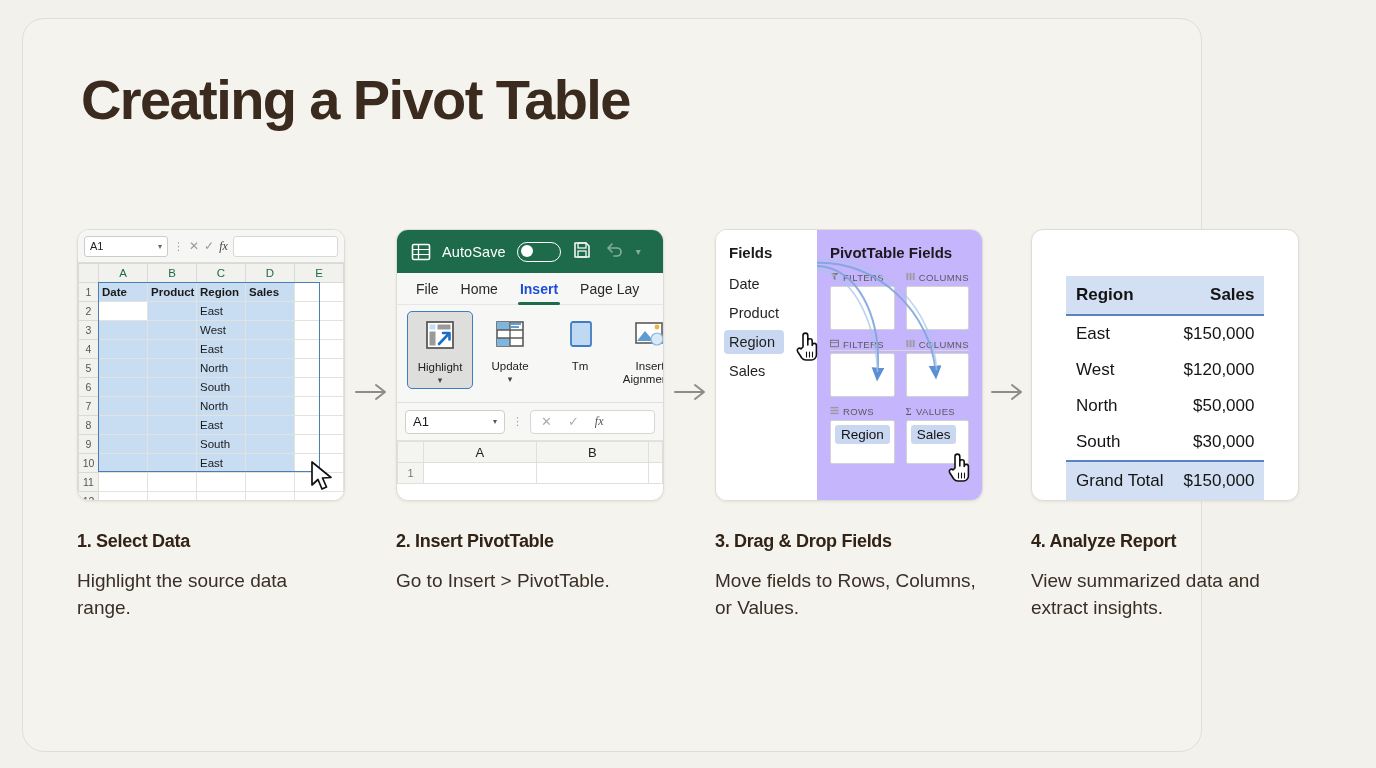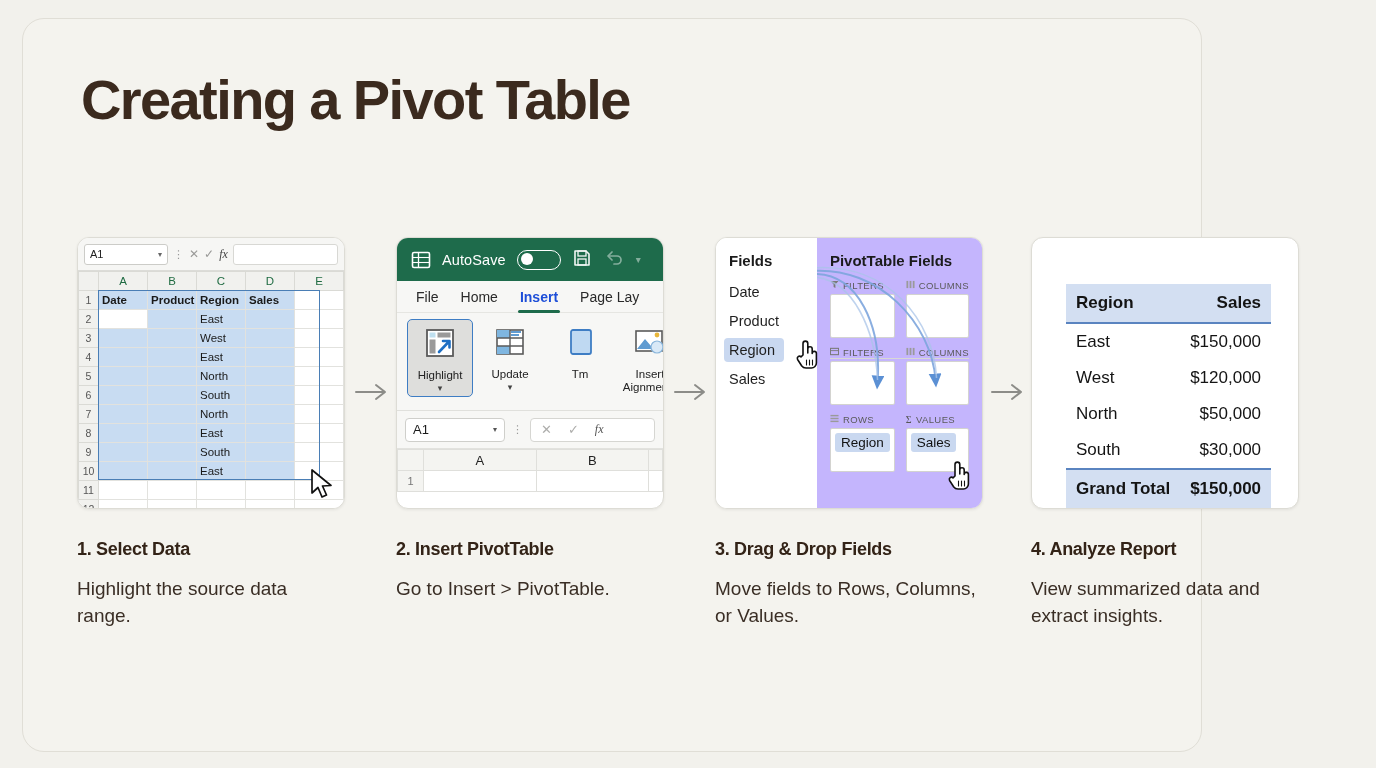--- a/index.html
+++ b/index.html
@@ -19,21 +19,21 @@
   .page-title {
     position: absolute; left: 58px; top: 48px;
     font-size: 56px; font-weight: 700;
     letter-spacing: -1.6px;
     color: #3B2A1E;
   }
 
   
   .steps { position: absolute; left: 54px; top: 210px; width: 1230px; height: 430px; }
 
-  .step { position: absolute; top: 8px; width: 268px; }
+  .step { position: absolute; top: 0; width: 268px; }
   .step-1 { left: 0; }
   .step-2 { left: 319px; }
   .step-3 { left: 638px; }
   .step-4 { left: 954px; }
 
   .panel {
     position: relative;
     width: 268px; height: 272px;
     border-radius: 12px;
     background: #fff;
@@ -224,21 +224,21 @@
     font-size: 17px; color: #141414; padding: 8px 10px;
     white-space: nowrap;
   }
   table.pt td.num { text-align: right; }
   table.pt tr.hdr td {
     background: #D3DFF2; font-weight: 700;
     border-bottom: 2px solid #5A84C0;
     padding: 9px 10px;
   }
   table.pt tr.total td {
-    background: #D3DFF2; font-weight: 700;
+    background: #D3DFF2; font-weight: 400;
     border-top: 2px solid #5A84C0;
     padding: 9px 10px;
   }
 </style>
 </head>
 <body>
 
 <div class="page-card">
 
   <div class="page-title">Creating a Pivot Table</div>

